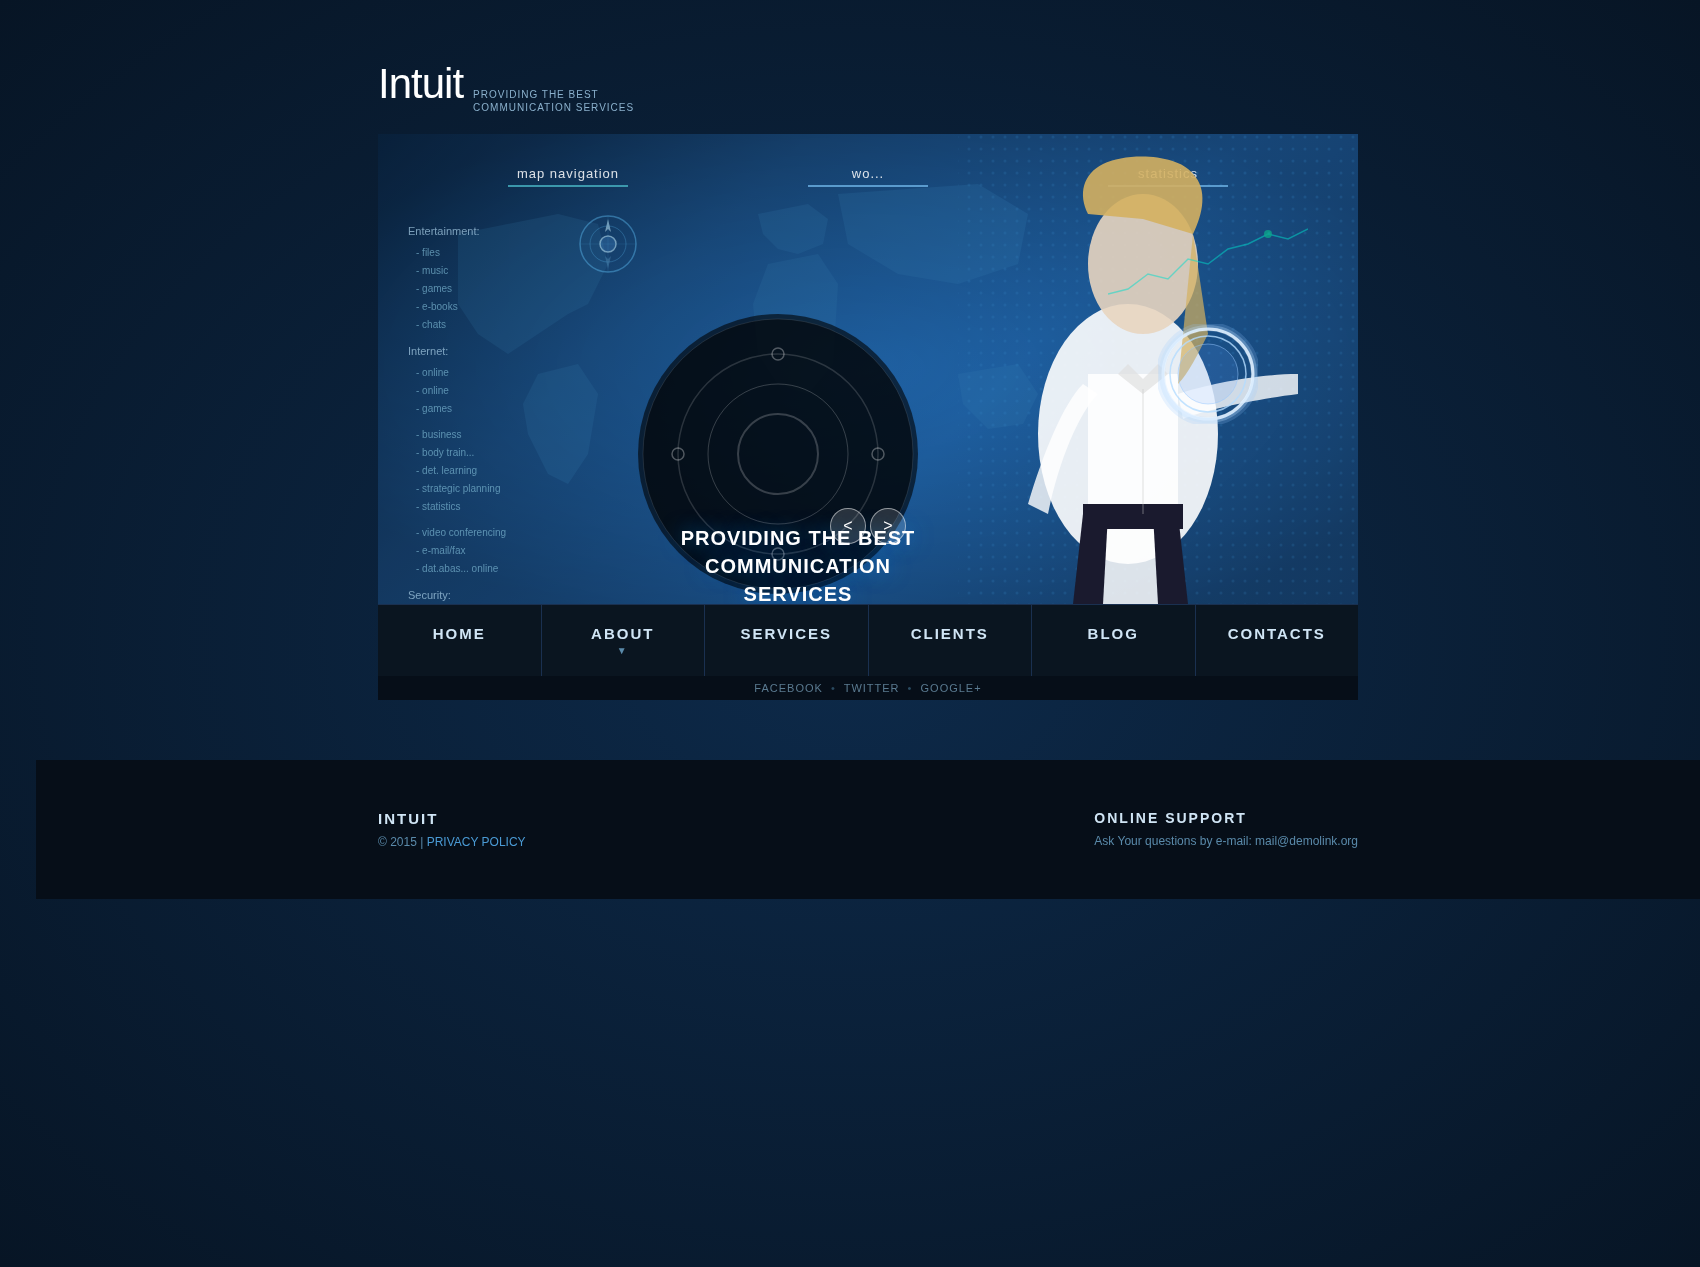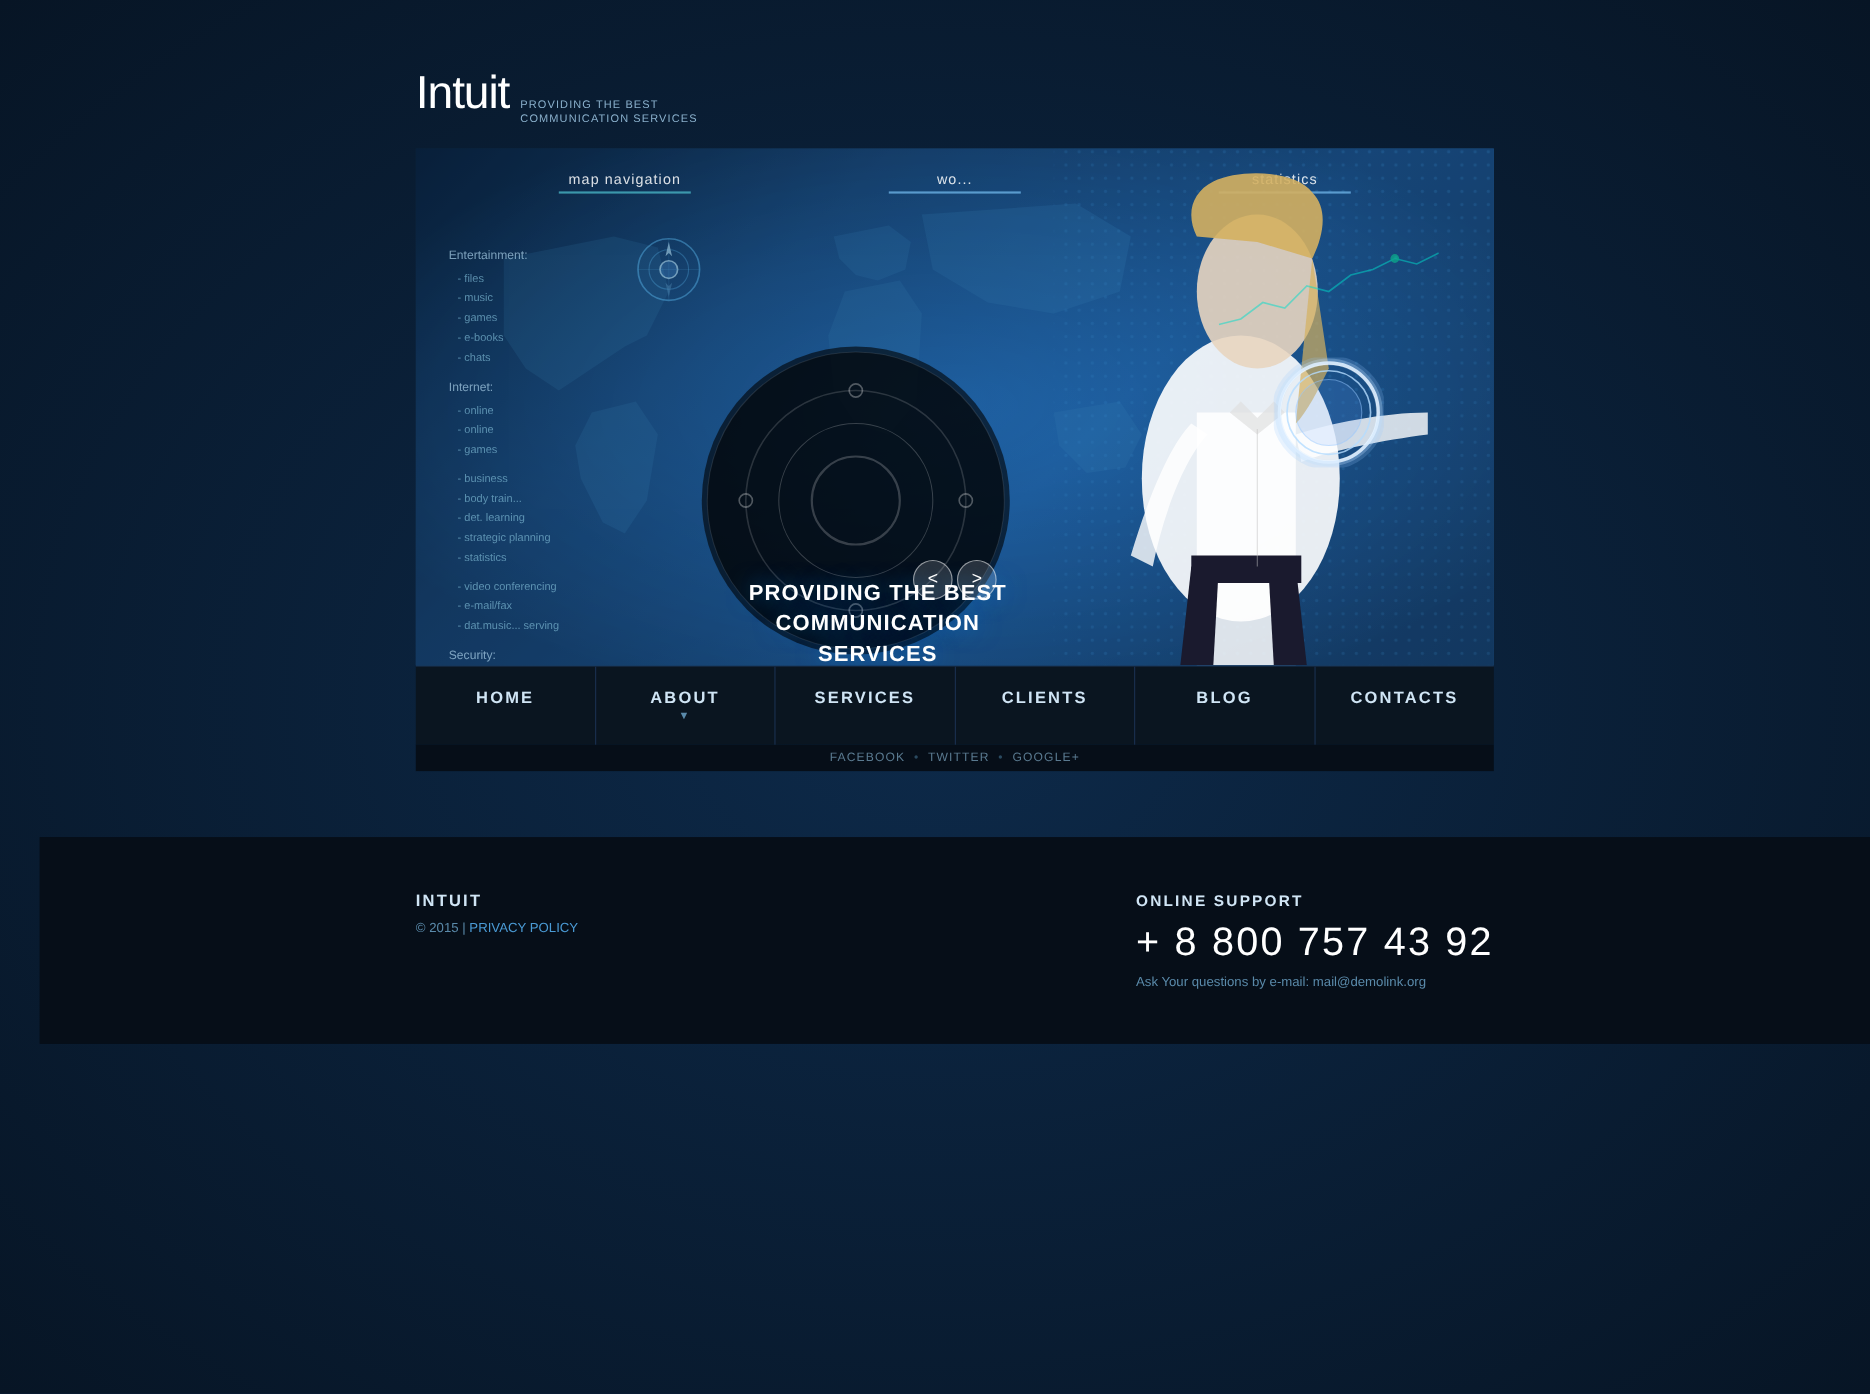--- a/index.html
+++ b/index.html
@@ -97,21 +97,21 @@
     
     .world-map-overlay {
       position: absolute;
       top: 0; left: 0; right: 0; bottom: 0;
       opacity: 0.4;
     }
 
     
     .hud-top {
       position: absolute;
-      top: 10px;
+      top: 22px;
       left: 0; right: 0;
       display: flex;
       justify-content: space-around;
       align-items: flex-start;
       padding: 10px 40px;
       color: #ffffff;
       font-size: 13px;
       letter-spacing: 1px;
       opacity: 0.85;
     }
@@ -438,21 +438,21 @@
         <div class="panel-item">- games</div>
 
         <div class="panel-item" style="margin-top:8px;">- business</div>
         <div class="panel-item">- body train...</div>
         <div class="panel-item">- det. learning</div>
         <div class="panel-item">- strategic planning</div>
         <div class="panel-item">- statistics</div>
 
         <div class="panel-item" style="margin-top:8px;">- video conferencing</div>
         <div class="panel-item">- e-mail/fax</div>
-        <div class="panel-item">- dat.music... serving</div>
+        <div class="panel-item">- dat.abas... online</div>
 
         <div class="panel-title">Security:</div>
 
       </div>
 
       <div class="dark-circle">
         <svg width="280" height="280" viewBox="0 0 280 280">
           <circle cx="140" cy="140" r="135" stroke="rgba(255,255,255,0.1)" stroke-width="1" fill="rgba(0,0,0,0.5)"></circle>
           <circle cx="140" cy="140" r="100" stroke="rgba(255,255,255,0.15)" stroke-width="1.5" fill="none"></circle>
           <circle cx="140" cy="140" r="70" stroke="rgba(255,255,255,0.2)" stroke-width="1" fill="none"></circle>
@@ -547,19 +547,18 @@
     <div class="footer-inner">
       <div class="footer-left">
         <div class="brand-name">INTUIT</div>
         <div class="copyright">
           <span>© 2015 |</span>
           <a style="color:#4a9ad4; text-decoration:none; cursor:pointer;">PRIVACY POLICY</a>
         </div>
       </div>
       <div class="footer-right">
         <div class="support-title">ONLINE SUPPORT</div>
-        <div class="phone">+ 8 800 757 43 92</div>
         <div class="email-note">Ask Your questions by e-mail: mail@demolink.org</div>
       </div>
     </div>
   </div>
 
 </div>
 
 </body></html>

